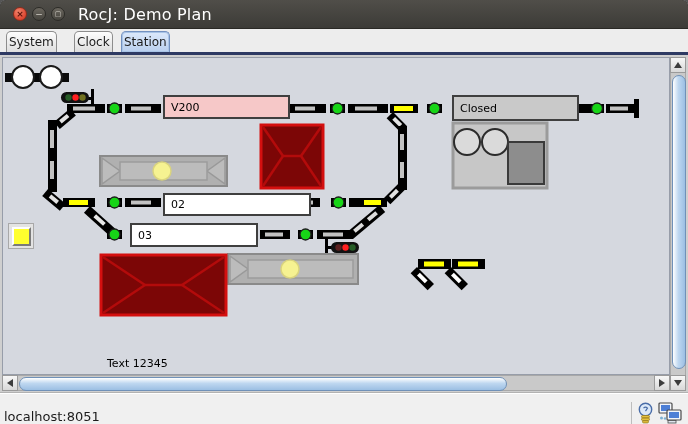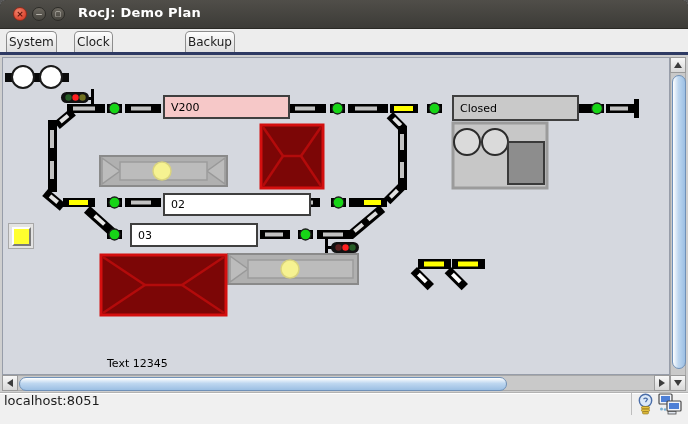--- a/index.html
+++ b/index.html
@@ -5,21 +5,21 @@
   html,body{margin:0;padding:0;background:#555;font-family:"DejaVu Sans","Liberation Sans",sans-serif;}
   #window{position:relative;width:688px;height:424px;background:#ededed;overflow:hidden;border-radius:6px 6px 0 0;box-shadow:0 0 0 1px #1a1a1a inset;}
   
   #titlebar{position:absolute;left:0;top:0;width:688px;height:28px;
     background:linear-gradient(#504e49,#3c3b37);border-bottom:1px solid #2a2925;border-radius:6px 6px 0 0;}
   .winbtn{position:absolute;top:7px;width:14px;height:14px;border-radius:50%;font-size:9px;line-height:13px;
     text-align:center;cursor:default;box-sizing:border-box;}
   #btn-close{left:13px;background:radial-gradient(circle at 35% 30%,#f1826a,#dd4732 70%);border:1px solid #8e2c1c;color:#5c130a;font-weight:bold;}
   #btn-min{left:32px;background:linear-gradient(#6b675f,#46443e);border:1px solid #2c2b27;color:#d5d2ca;}
   #btn-max{left:51px;background:linear-gradient(#6b675f,#46443e);border:1px solid #2c2b27;color:#d5d2ca;font-size:7px;}
-  #title-text{position:absolute;left:78px;top:5px;color:#ffffff;font-size:13px;font-weight:bold;letter-spacing:.2px;}
+  #title-text{position:absolute;left:78px;top:5px;color:#ffffff;font-size:16px;font-weight:normal;letter-spacing:.2px;}
   
   #tabstrip{position:absolute;left:0;top:29px;width:688px;height:26px;background:#ededed;border-bottom:3px solid #2e3a63;box-sizing:border-box;}
   .tab{position:absolute;bottom:0;height:20px;padding:0 2px;background:linear-gradient(#fdfdfd,#dedede);
     border:1px solid #8d8d8d;border-bottom:none;border-radius:5px 5px 0 0;font-size:12px;color:#1c1c1c;
     line-height:20px;cursor:default;}
   .tab.active{background:linear-gradient(#dcE9fb,#b9cfee);border-color:#7391c0;box-shadow:inset 0 0 0 1px #a9c4e6;}
   #tab-system{left:6px;}
   #tab-clock{left:74px;}
   #tab-station{left:121px;}
   #tab-backup{left:185px;}
@@ -47,41 +47,41 @@
   .tri.left{border-top:4px solid transparent;border-bottom:4px solid transparent;border-right:6px solid #3c3c3c;}
   .tri.right{border-top:4px solid transparent;border-bottom:4px solid transparent;border-left:6px solid #3c3c3c;}
   #vscroll{position:absolute;left:670px;top:2px;width:16px;height:334px;background:#c9c9c9;border:1px solid #a8a8a8;box-sizing:border-box;}
   #vthumb{position:absolute;left:1px;top:17px;width:12px;height:292px;border:1px solid #7091b8;border-radius:7px;
     background:linear-gradient(to right,#ffffff,#bed7f0 45%,#9cbfe3);}
   #hscroll{position:absolute;left:2px;top:320px;width:668px;height:16px;background:#c9c9c9;border:1px solid #a8a8a8;box-sizing:border-box;}
   #hthumb{position:absolute;left:16px;top:1px;width:486px;height:12px;border:1px solid #7091b8;border-radius:7px;
     background:linear-gradient(to bottom,#ffffff,#bed7f0 45%,#9cbfe3);}
   
   #statusbar{position:absolute;left:0;top:392px;width:688px;height:32px;background:#f0f0f0;border-top:1px solid #b2b2b2;
-    box-shadow:inset 0 1px 0 #ffffff;display:flex;align-items:flex-start;box-sizing:border-box;}
+    box-shadow:inset 0 1px 0 #ffffff;display:flex;align-items:flex-end;box-sizing:border-box;}
   #status-text{font-size:13px;color:#1b1b1b;padding-left:4px;flex:1;}
   #status-sep{width:1px;height:22px;background:#bdbdbd;margin-right:5px;}
   .status-icon{margin-right:4px;display:flex;align-items:center;}
 </style>
 </head>
 <body>
 
 <div id="window">
 
   <div id="titlebar">
     <div class="winbtn" id="btn-close">×</div>
     <div class="winbtn" id="btn-min">−</div>
     <div class="winbtn" id="btn-max">▢</div>
     <div id="title-text">RocJ: Demo Plan</div>
   </div>
 
   <div id="tabstrip">
     <div class="tab" id="tab-system">System</div>
     <div class="tab" id="tab-clock">Clock</div>
-    <div class="tab" id="tab-backup">Backup</div>
+    <div class="tab active" id="tab-station">Station</div>
   </div>
 
   <div id="content">
     <div id="canvas">
 
       <svg id="plan-svg" width="668" height="318" viewBox="0 0 668 318">
 
         <g>
           <rect x="2" y="15" width="64" height="9" fill="#0a0a0a"></rect>
           <circle cx="20" cy="19" r="11" fill="#ffffff" stroke="#1a1a1a" stroke-width="2"></circle>

